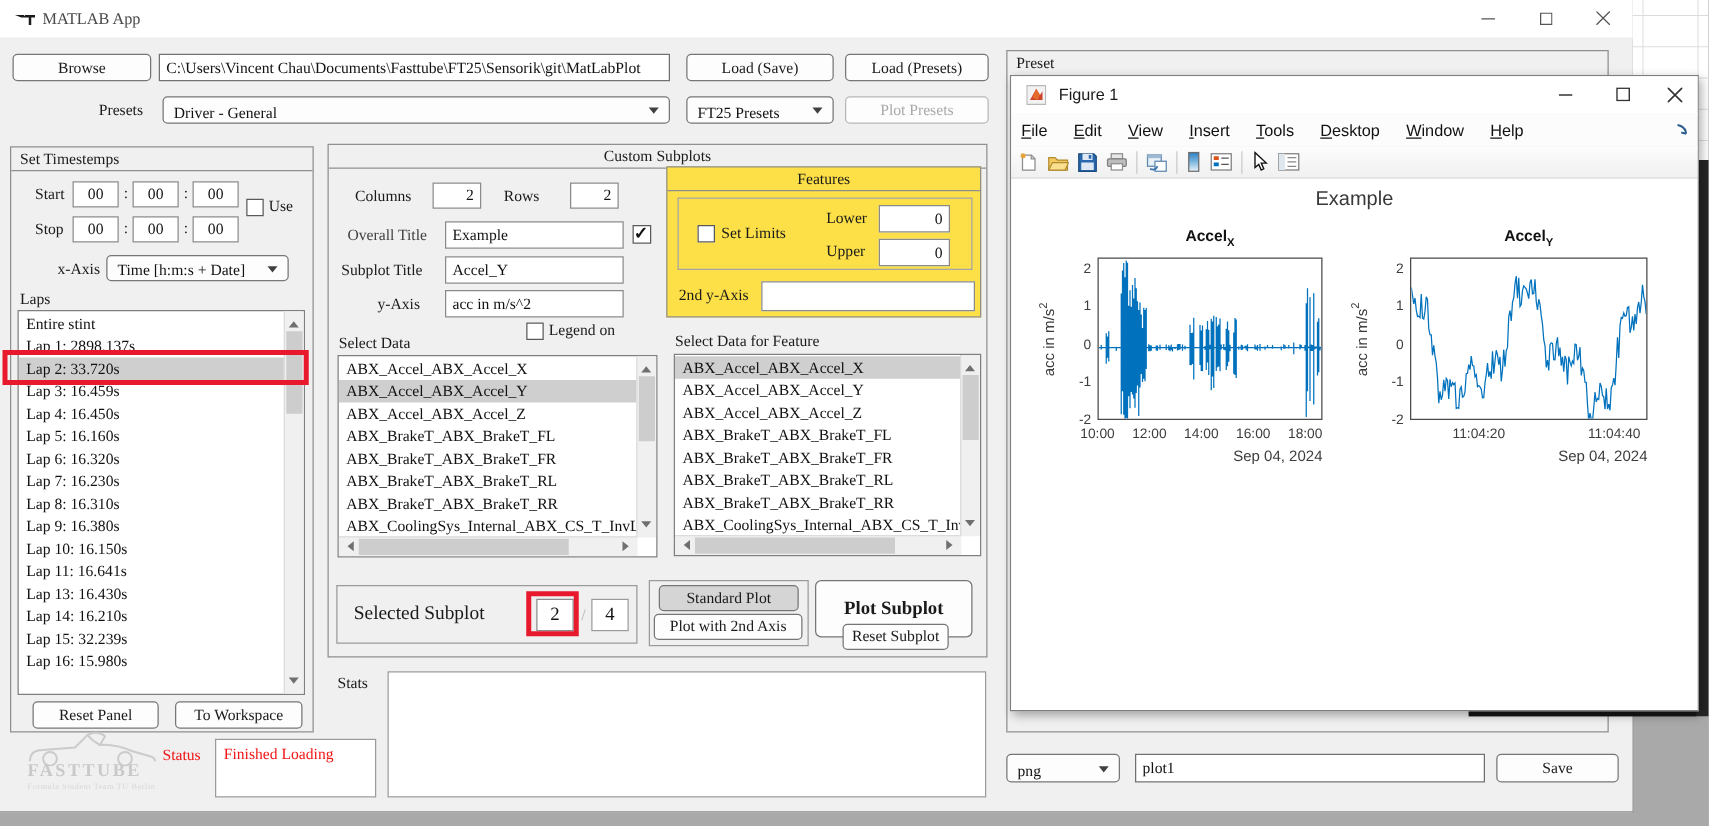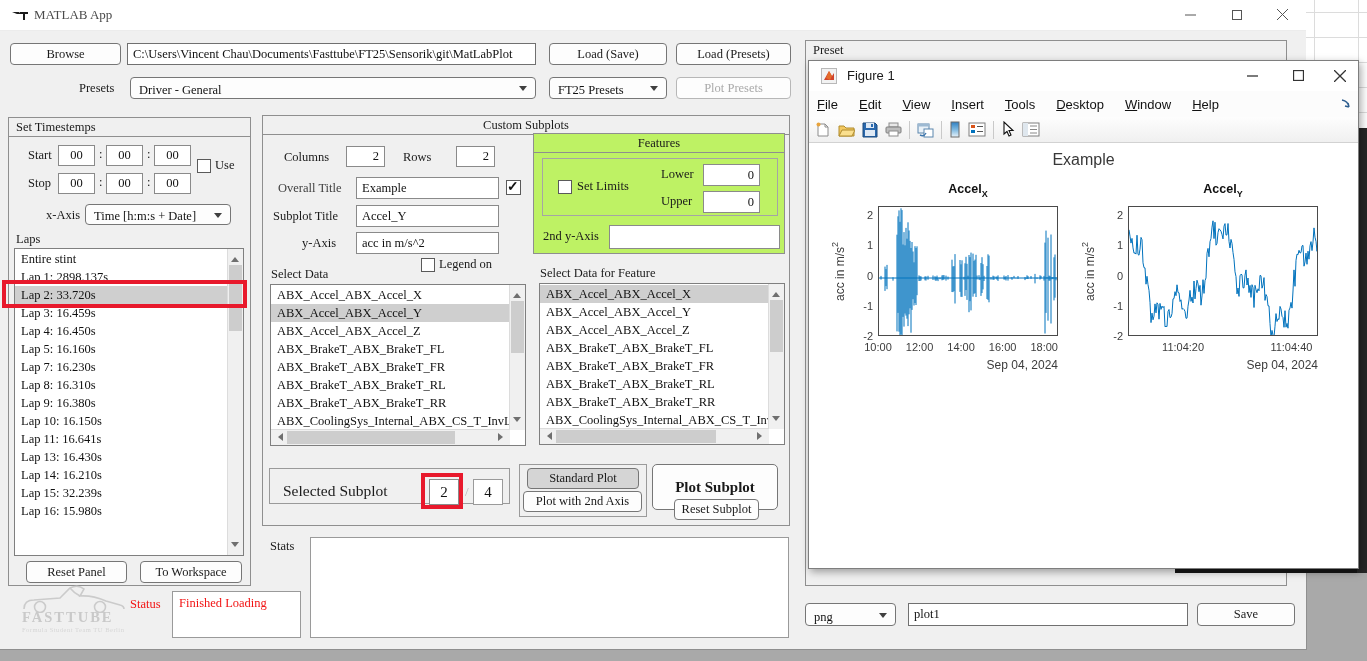--- a/index.html
+++ b/index.html
@@ -159,20 +159,21 @@
       <span class="abs lbl" style="left:7px;top:114px">Laps</span>
 
       <div class="listbox" style="left:5px;top:130px;width:230px;height:308px">
         <div style="position:absolute;left:0;top:1px;right:15px">
             <div class="lrow">Entire stint</div>
             <div class="lrow">Lap 1: 2898.137s</div>
             <div class="lrow sel">Lap 2: 33.720s</div>
             <div class="lrow">Lap 3: 16.459s</div>
             <div class="lrow">Lap 4: 16.450s</div>
             <div class="lrow">Lap 5: 16.160s</div>
+            <div class="lrow">Lap 6: 16.320s</div>
             <div class="lrow">Lap 7: 16.230s</div>
             <div class="lrow">Lap 8: 16.310s</div>
             <div class="lrow">Lap 9: 16.380s</div>
             <div class="lrow">Lap 10: 16.150s</div>
             <div class="lrow">Lap 11: 16.641s</div>
             <div class="lrow">Lap 13: 16.430s</div>
             <div class="lrow">Lap 14: 16.210s</div>
             <div class="lrow">Lap 15: 32.239s</div>
             <div class="lrow">Lap 16: 15.980s</div>
           </div>
@@ -260,35 +261,35 @@
           <div class="sbthumb" style="left:1px;right:1px;top:16px;height:52px"></div>
           <div class="tri down"></div>
         </div>
         <div class="hscroll" style="right:15px">
           <div class="tri left"></div>
           <div class="sbthumb" style="top:1px;bottom:1px;left:16px;width:168px"></div>
           <div class="tri right"></div>
         </div>
       </div>
 
-      <div class="abs panel" style="left:6px;top:352px;width:241px;height:36px;border-color:#9a9a9a">
+      <div class="abs panel" style="left:6px;top:352px;width:241px;height:47px;border-color:#9a9a9a">
         <span class="abs lbl" style="left:13px;top:13px;font-size:15.5px">Selected Subplot</span>
         <div class="abs field cen" style="left:159px;top:10px;width:30px;height:26px;font-size:15px">
             <span>2</span>
           </div>
         <span class="abs lbl" style="left:195px;top:15px;color:#b5b5b5;font-size:13px">/</span>
         <div class="abs field cen" style="left:203px;top:10px;width:30px;height:26px;font-size:15px;border-color:#9a9a9a">
             <span>4</span>
           </div>
       </div>
     </div>
 
     <div class="abs annot" style="left: 421px; top: 473px; width: 42px; height: 36px; border-color: rgb(232, 25, 44);"></div>
 
-    <div class="abs panel" style="left:533px;top:133px;width:252px;height:121px;border-color:#8f8f8f;background:#bef264">
+    <div class="abs panel" style="left:533px;top:133px;width:252px;height:121px;border-color:#8f8f8f;background:#fde047">
       <div class="ptitle center">
           <span>Features</span>
         </div>
       <div class="abs panel" style="left:8px;top:24px;width:236px;height:58px;border-color:#a5a5a5">
         <div class="cb" style="left:15px;top:21px"></div>
         <span class="abs lbl" style="left:34px;top:20px">Set Limits</span>
         <span class="abs lbl" style="left:118px;top:8px">Lower</span>
         <div class="abs field num" style="left:160px;top:5px;width:57px;height:22px">
             <span>0</span>
           </div>

